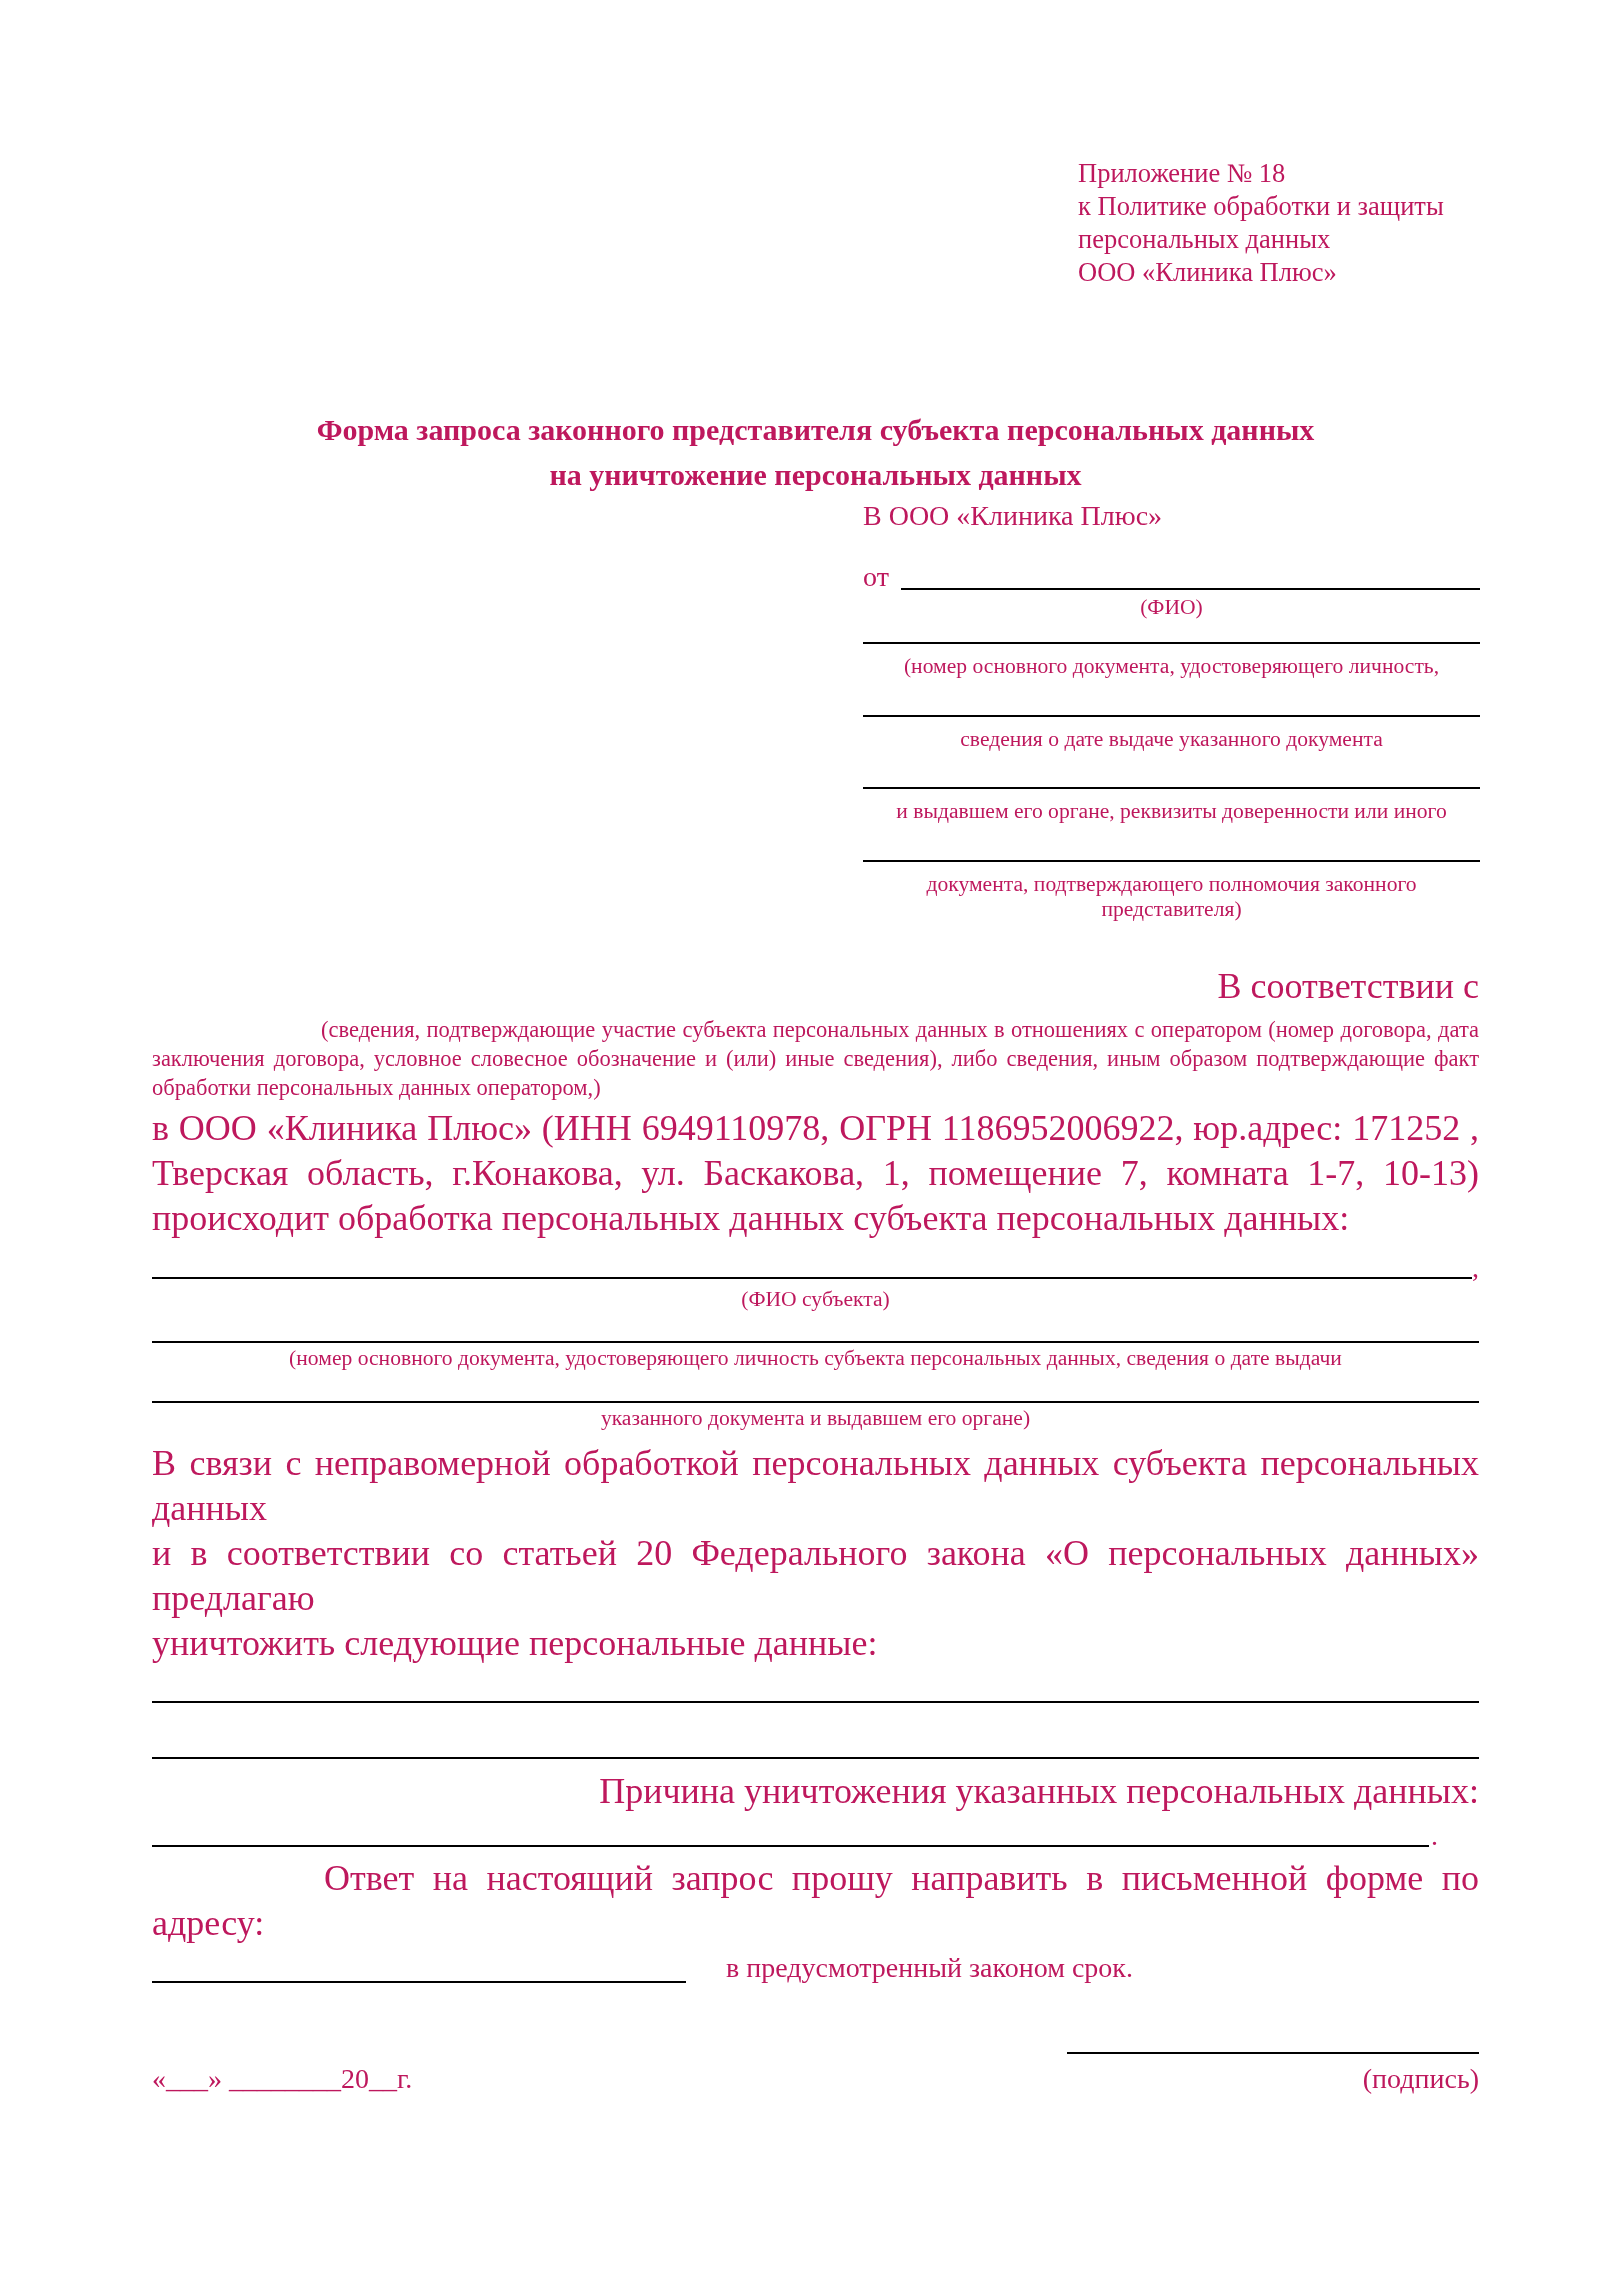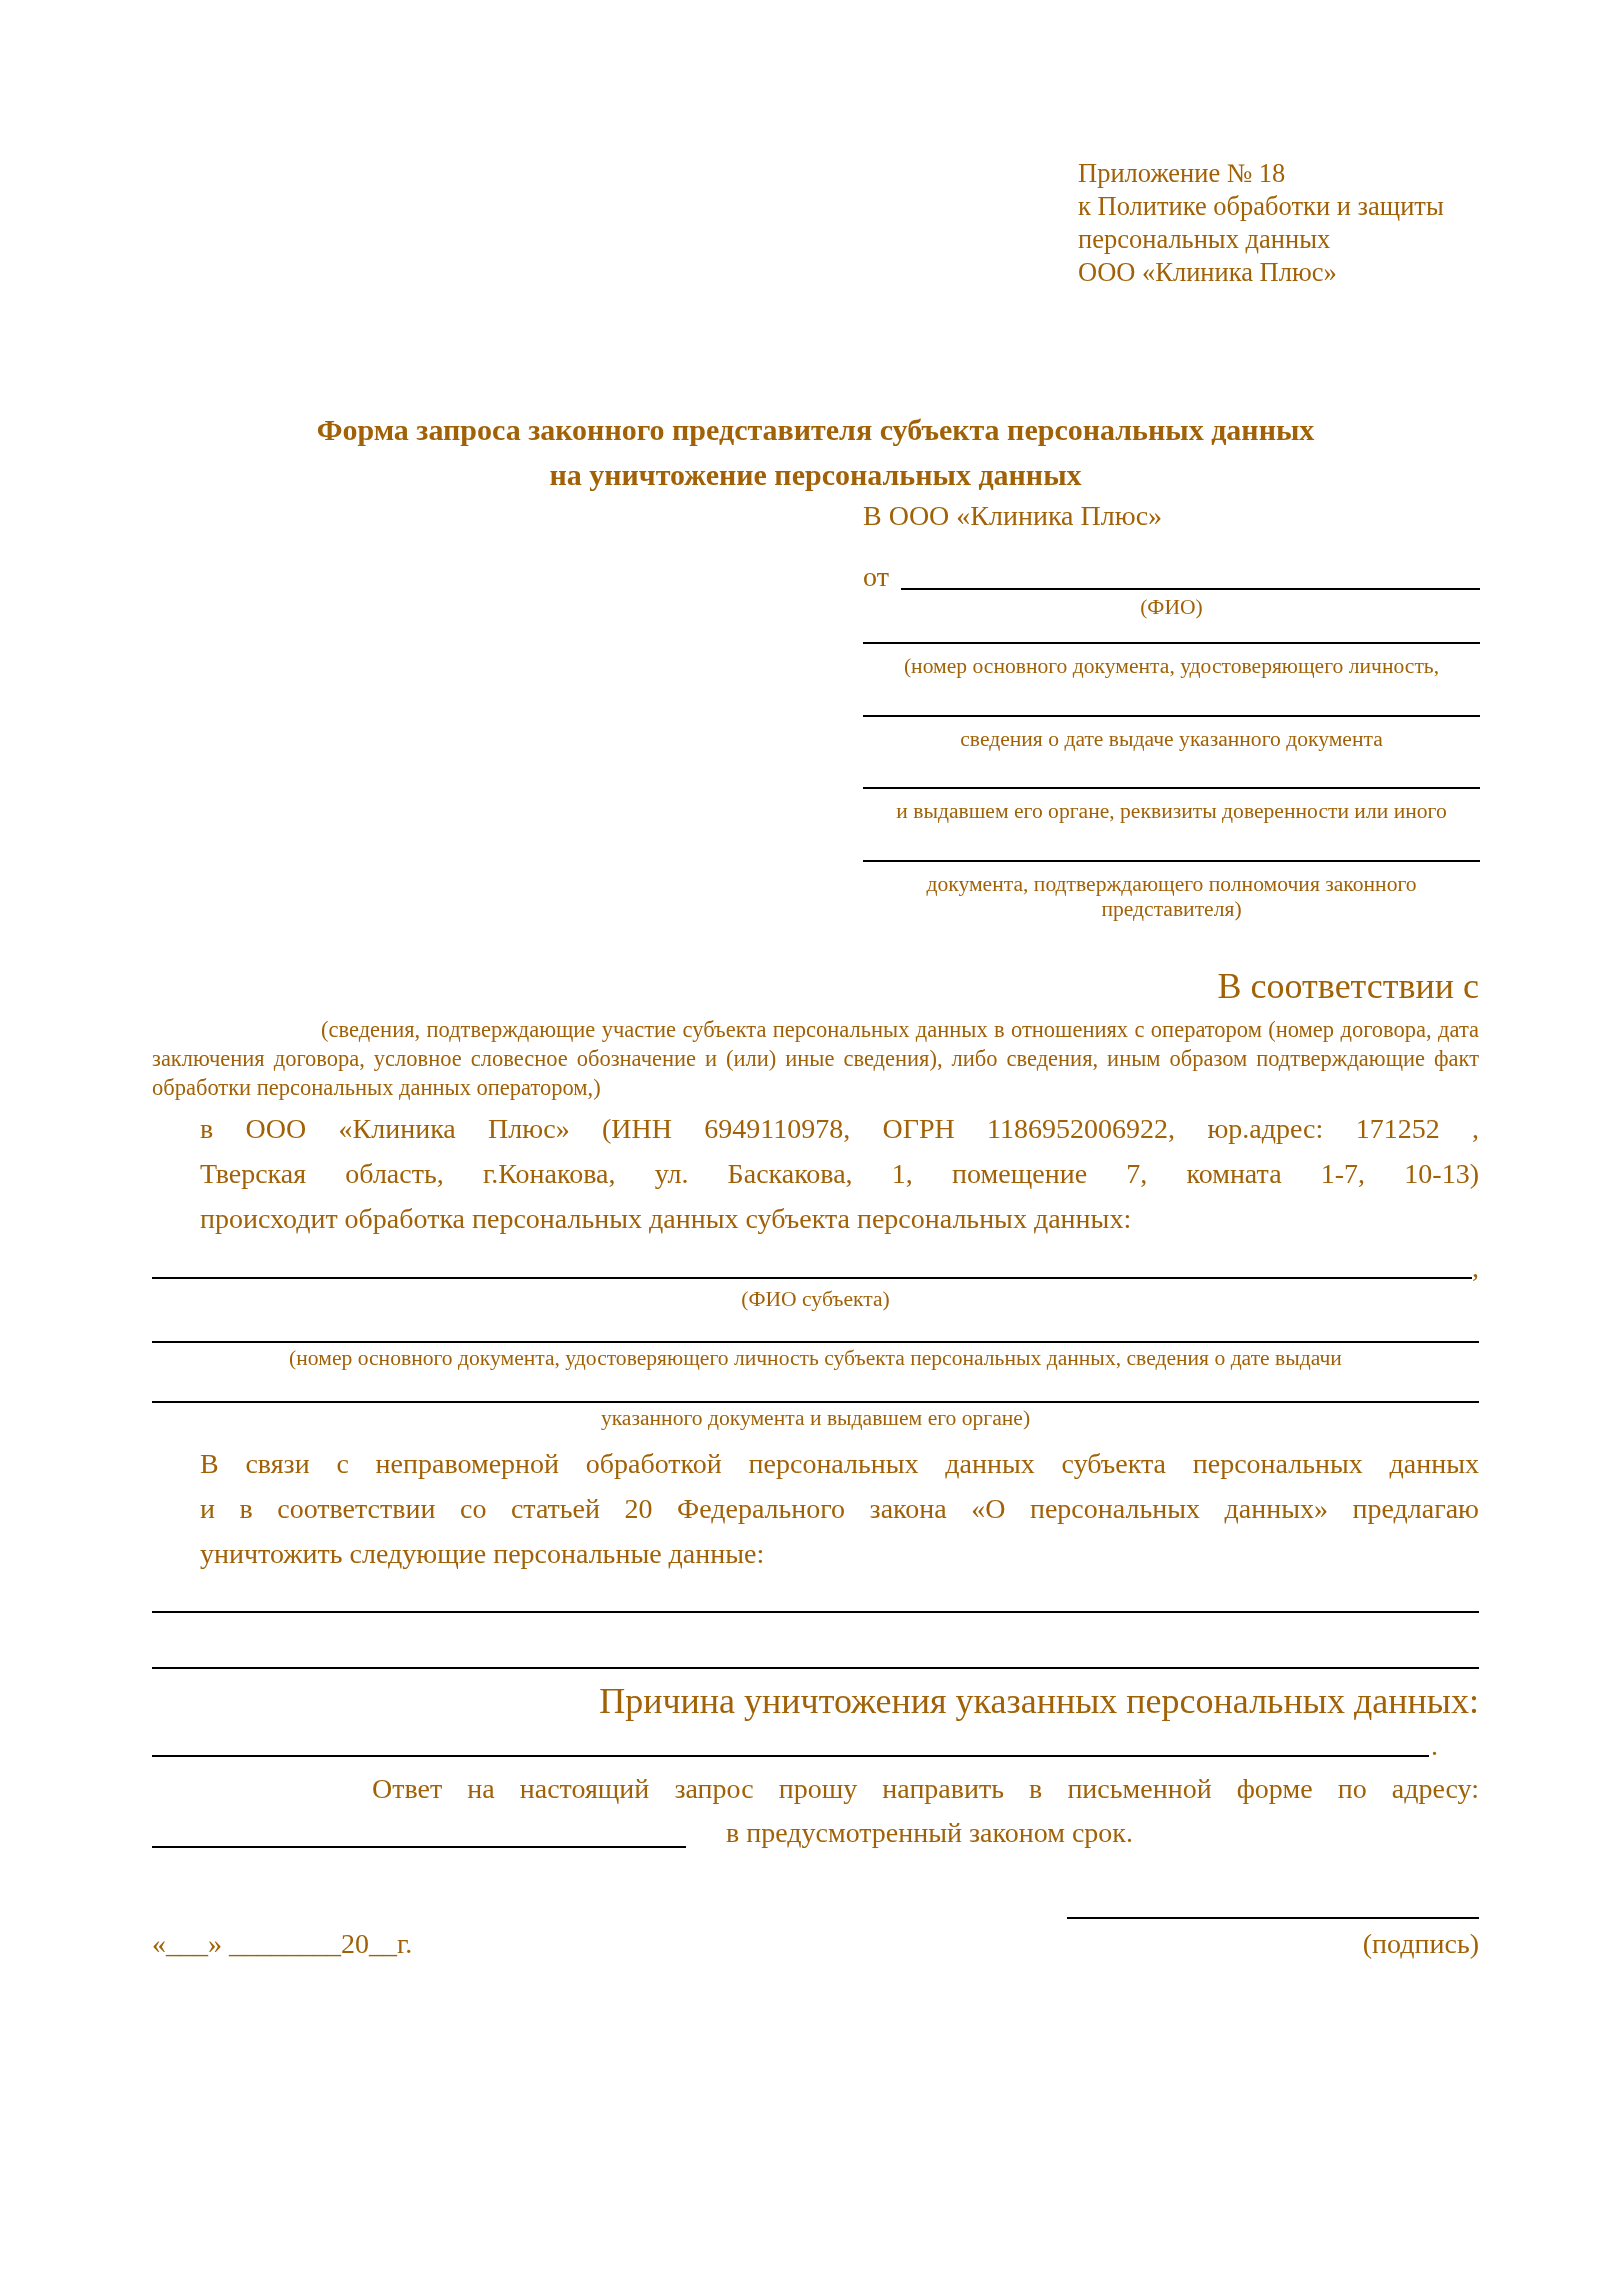--- a/index.html
+++ b/index.html
@@ -1,21 +1,21 @@
 <!DOCTYPE html>
 <html lang="ru"><head>
 <meta charset="utf-8">
 <style>
   html,body{margin:0;padding:0;background:#ffffff;}
   .page{
     position:relative;
     width:1621px;
     height:2150px;
     background:#ffffff;
-    color:#a16207;
+    color:#be185d;
     font-family:"Liberation Serif","DejaVu Serif",serif;
     overflow:hidden;
     margin:0 auto;
   }
   .content{
     position:absolute;
     left:152px;
     right:142px;
     top:0;
   }
@@ -34,21 +34,21 @@
   .addr-row.first .blank{height:21.6px;}
   .addr-row .addr-cap{padding-top:10px;}
   
   .lead-row{display:flex;align-items:flex-end;font-size:36px;line-height:37px;flex-direction:column;}
   .lead-row .lead{white-space:nowrap;}
   .lead-row .lead.indent{padding-left:172px;}
   .lead-row .fill{margin-left:9.8px;}
   .accordance{margin-top:45px;}
   .note{margin-top:3.9px;font-size:22.5px;line-height:29px;text-align:justify;text-indent:169px;}
   
-  .body-line{font-size:28px;line-height:45px;margin-left:48px;}
+  .body-line{font-size:36px;line-height:45px;}
   .just{text-align:justify;text-align-last:justify;}
   .op{margin-top:3.9px;}
   
   .full-row{display:flex;align-items:flex-end;font-size:28px;line-height:33px;}
   .rule{border-bottom:2.9px solid #000;height:0;}
   .center-cap{font-size:21.6px;line-height:25.5px;text-align:center;padding-top:2.9px;}
   .subject-fio{margin-top:9.8px;}
   .rule.r2{margin-top:29px;}
   .rule.r3{margin-top:29px;}
   .request{margin-top:9.8px;}

